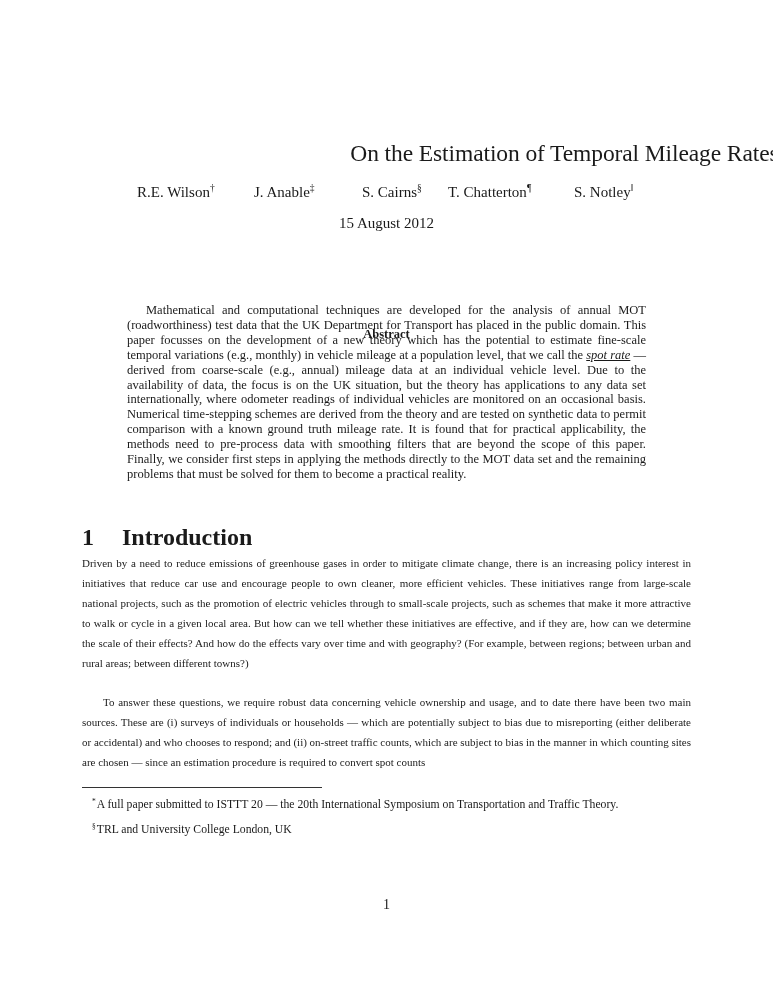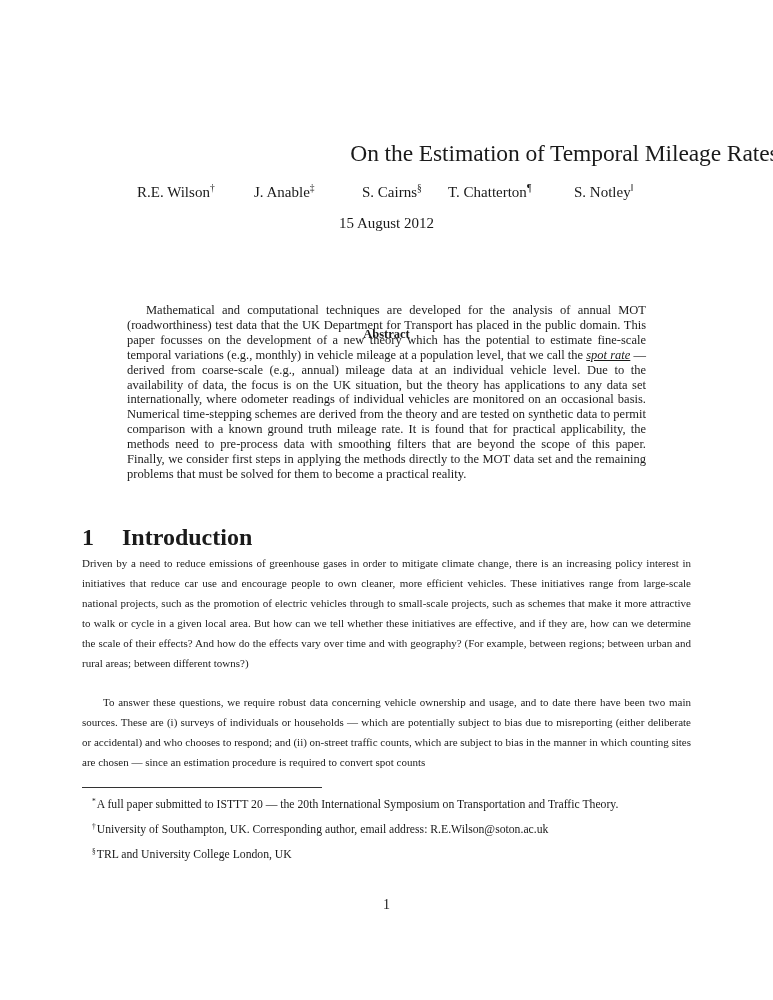--- a/index.html
+++ b/index.html
@@ -45,17 +45,16 @@
 <div class="abs abstract"><span>Mathematical and computational techniques are developed for the analysis of annual MOT (roadworthiness) test data that the UK Department for Transport has placed in the public domain. This paper focusses on the development of a new theory which has the potential to estimate fine-scale temporal variations (e.g., monthly) in vehicle mileage at a population level, that we call the </span><em>spot rate</em><span> — derived from coarse-scale (e.g., annual) mileage data at an individual vehicle level. Due to the availability of data, the focus is on the UK situation, but the theory has applications to any data set internationally, where odometer readings of individual vehicles are monitored on an occasional basis. Numerical time-stepping schemes are derived from the theory and are tested on synthetic data to permit comparison with a known ground truth mileage rate. It is found that for practical applicability, the methods need to pre-process data with smoothing filters that are beyond the scope of this paper. Finally, we consider first steps in applying the methods directly to the MOT data set and the remaining problems that must be solved for them to become a practical reality.</span></div>
 
 <div class="abs section"><span class="num">1</span><span>Introduction</span></div>
 
 <div class="abs body p1">Driven by a need to reduce emissions of greenhouse gases in order to mitigate climate change, there is an increasing policy interest in initiatives that reduce car use and encourage people to own cleaner, more efficient vehicles. These initiatives range from large-scale national projects, such as the promotion of electric vehicles through to small-scale projects, such as schemes that make it more attractive to walk or cycle in a given local area. But how can we tell whether these initiatives are effective, and if they are, how can we determine the scale of their effects? And how do the effects vary over time and with geography? (For example, between regions; between urban and rural areas; between different towns?)</div>
 <div class="abs body p2">To answer these questions, we require robust data concerning vehicle ownership and usage, and to date there have been two main sources. These are (i) surveys of individuals or households — which are potentially subject to bias due to misreporting (either deliberate or accidental) and who chooses to respond; and (ii) on-street traffic counts, which are subject to bias in the manner in which counting sites are chosen — since an estimation procedure is required to convert spot counts</div>
 
 <div class="abs fn-rule"></div>
 <div class="abs footnotes">
   <div class="fn"><sup>*</sup><span>A full paper submitted to ISTTT 20 — the 20th International Symposium on Transportation and Traffic Theory.</span></div>
-  <div class="fn"><sup>†</sup><span>University of Southampton, UK. Corresponding author, email address: R.E.Wilson@soton.ac.uk</span></div>
   <div class="fn"><sup>§</sup><span>TRL and University College London, UK</span></div>
 </div>
 
 <div class="abs pagenum">1</div>
 
 </body></html>

